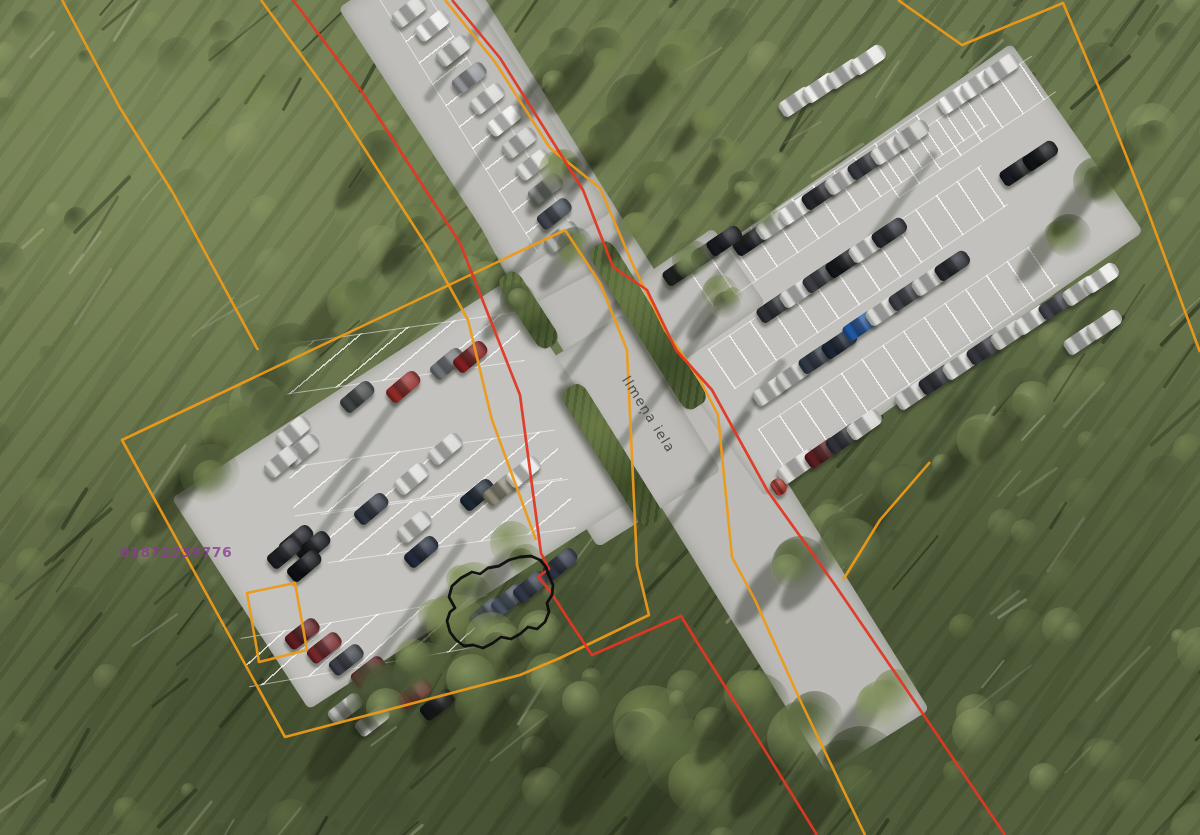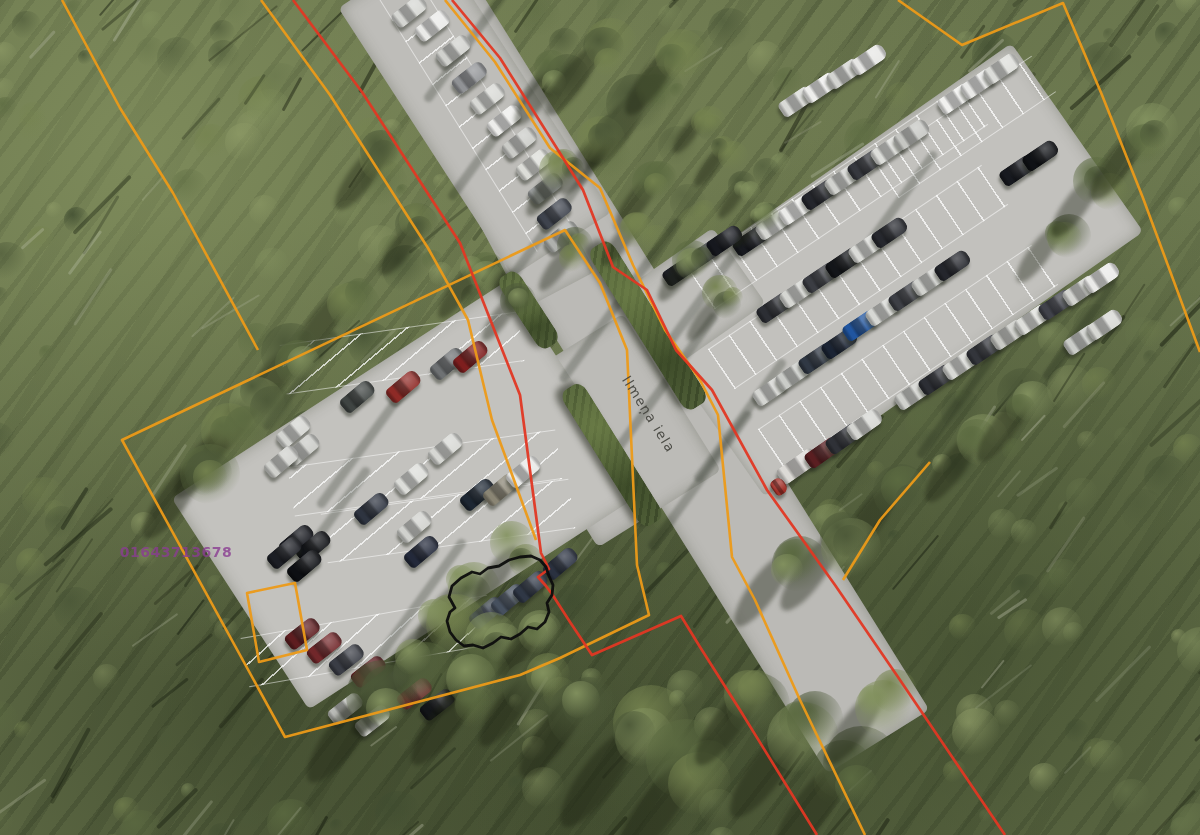--- a/index.html
+++ b/index.html
@@ -817,14 +817,14 @@
       <path d="M445,0 L495,62 L550,148 L600,188 L633,265 L665,330 L700,380 L718,415 L732,557 L755,600 L800,700 L865,835" fill="none" stroke="#ec9a18" stroke-width="2.6" stroke-linejoin="round" opacity="0.95"></path>
       <path d="M930,462 L880,520 L843,580" fill="none" stroke="#ec9a18" stroke-width="2.6" stroke-linejoin="round" opacity="0.95"></path>
       <path d="M898,0 L962,45 L1063,3 L1102,95 L1143,198 L1200,352" fill="none" stroke="#ec9a18" stroke-width="2.6" stroke-linejoin="round" opacity="0.95"></path>
       <path d="M122,440 L565,230 L600,283 L627,350 L637,565 L649,615 L560,658 L520,675 L285,737 Z" fill="none" stroke="#ec9a18" stroke-width="2.6" stroke-linejoin="round" opacity="0.95"></path>
       <path d="M247,593 L295,583 L307,650 L259,662 Z" fill="none" stroke="#ec9a18" stroke-width="2.6" stroke-linejoin="round" opacity="0.95"></path>
       <path d="M293,0 L362,92 L460,243 L520,395 L541,553 L549,569 L538,577 L546,586 L552,594 L570,622 L592,655 L681,616 L700,647 L740,710 L817,835" fill="none" stroke="#e23723" stroke-width="2.7" stroke-linejoin="round" opacity="0.95"></path>
       <path d="M452,0 L500,58 L558,150 L583,190 L613,267 L647,290 L676,350 L712,390 L767,490 L835,585 L900,680 L1005,835" fill="none" stroke="#e23723" stroke-width="2.7" stroke-linejoin="round" opacity="0.95"></path>
       <path d="M455,608 L449,597 L452,586 L461,578 L472,572 L480,574 L488,568 L499,566 L509,560 L520,557 L531,556 L540,560 L546,567 L549,576 L553,585 L552,595 L547,603 L549,612 L545,622 L537,629 L528,627 L520,634 L511,639 L501,637 L493,643 L483,648 L473,645 L464,646 L456,640 L450,632 L447,621 L450,612 Z" fill="none" stroke="#0d0d0d" stroke-width="2.8" stroke-linejoin="round" opacity="0.95"></path>
     </svg>
   <div class="street-label" style="left: 649px; top: 414px; transform: translate(-50%, -50%) rotate(58deg);">Ilmeņa iela</div>
-  <div class="cadastral-label" style="left: 176px; top: 552px; transform: translate(-50%, -50%);">01643713678</div>
+  <div class="cadastral-label" style="left: 176px; top: 552px; transform: translate(-50%, -50%);">01872239776</div>
 </div>
 
 </body></html>

